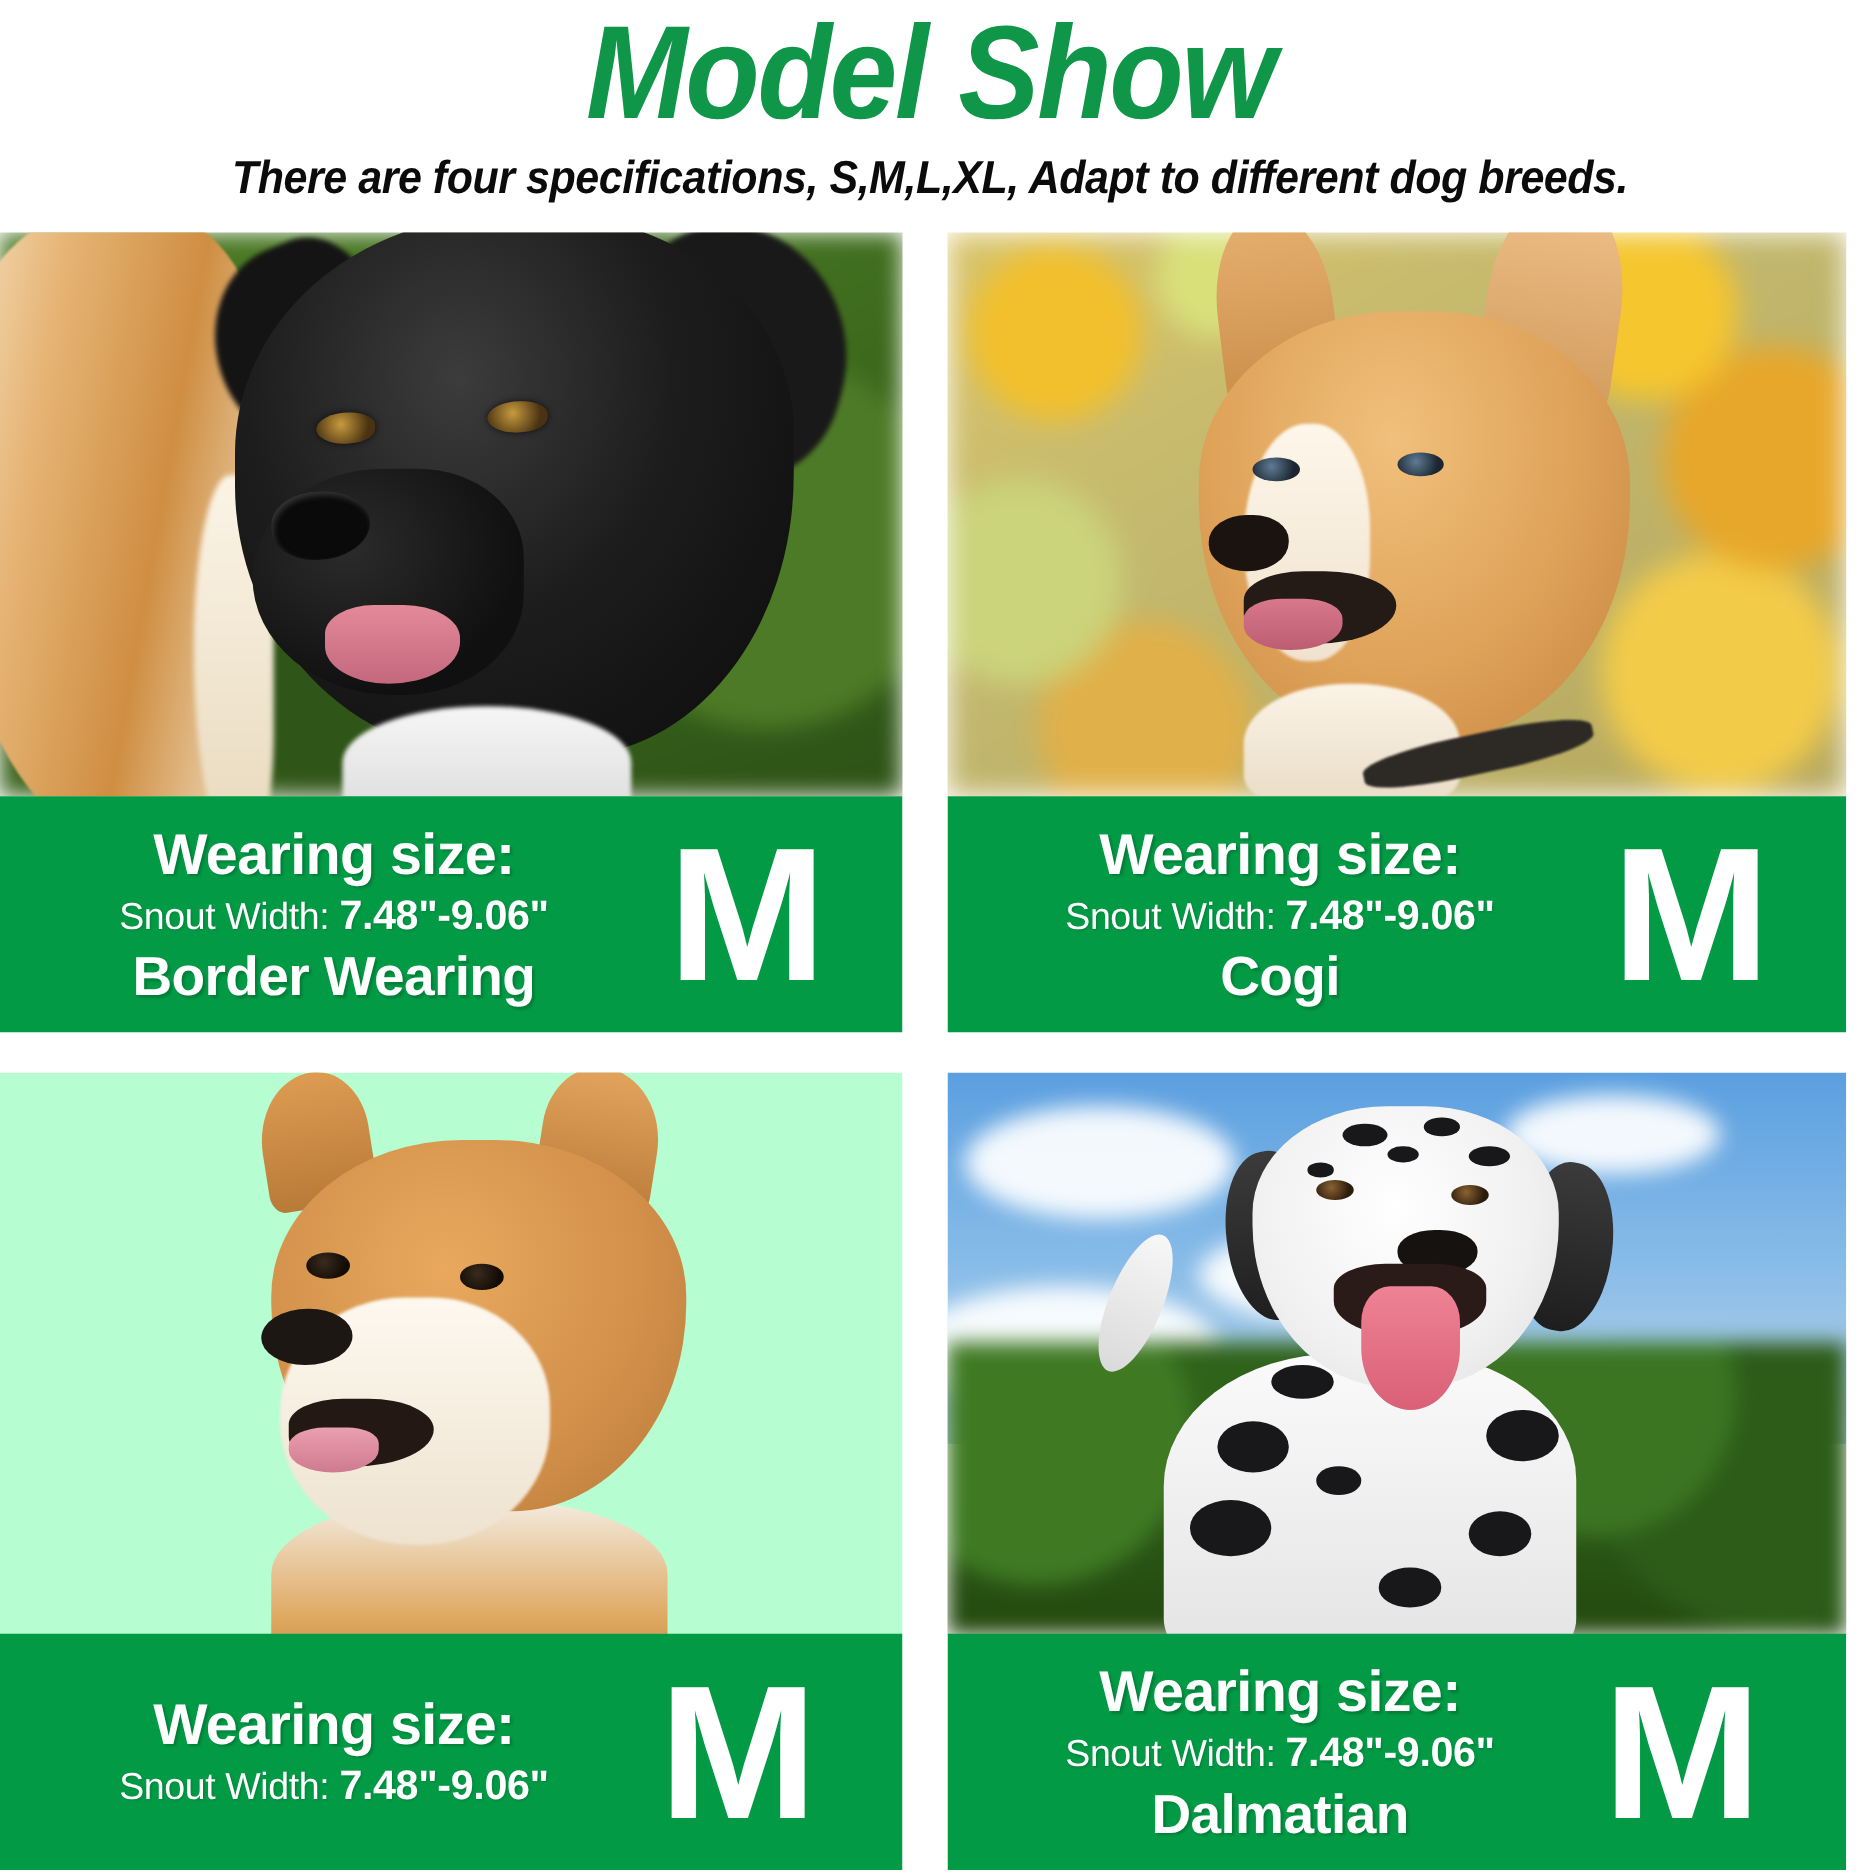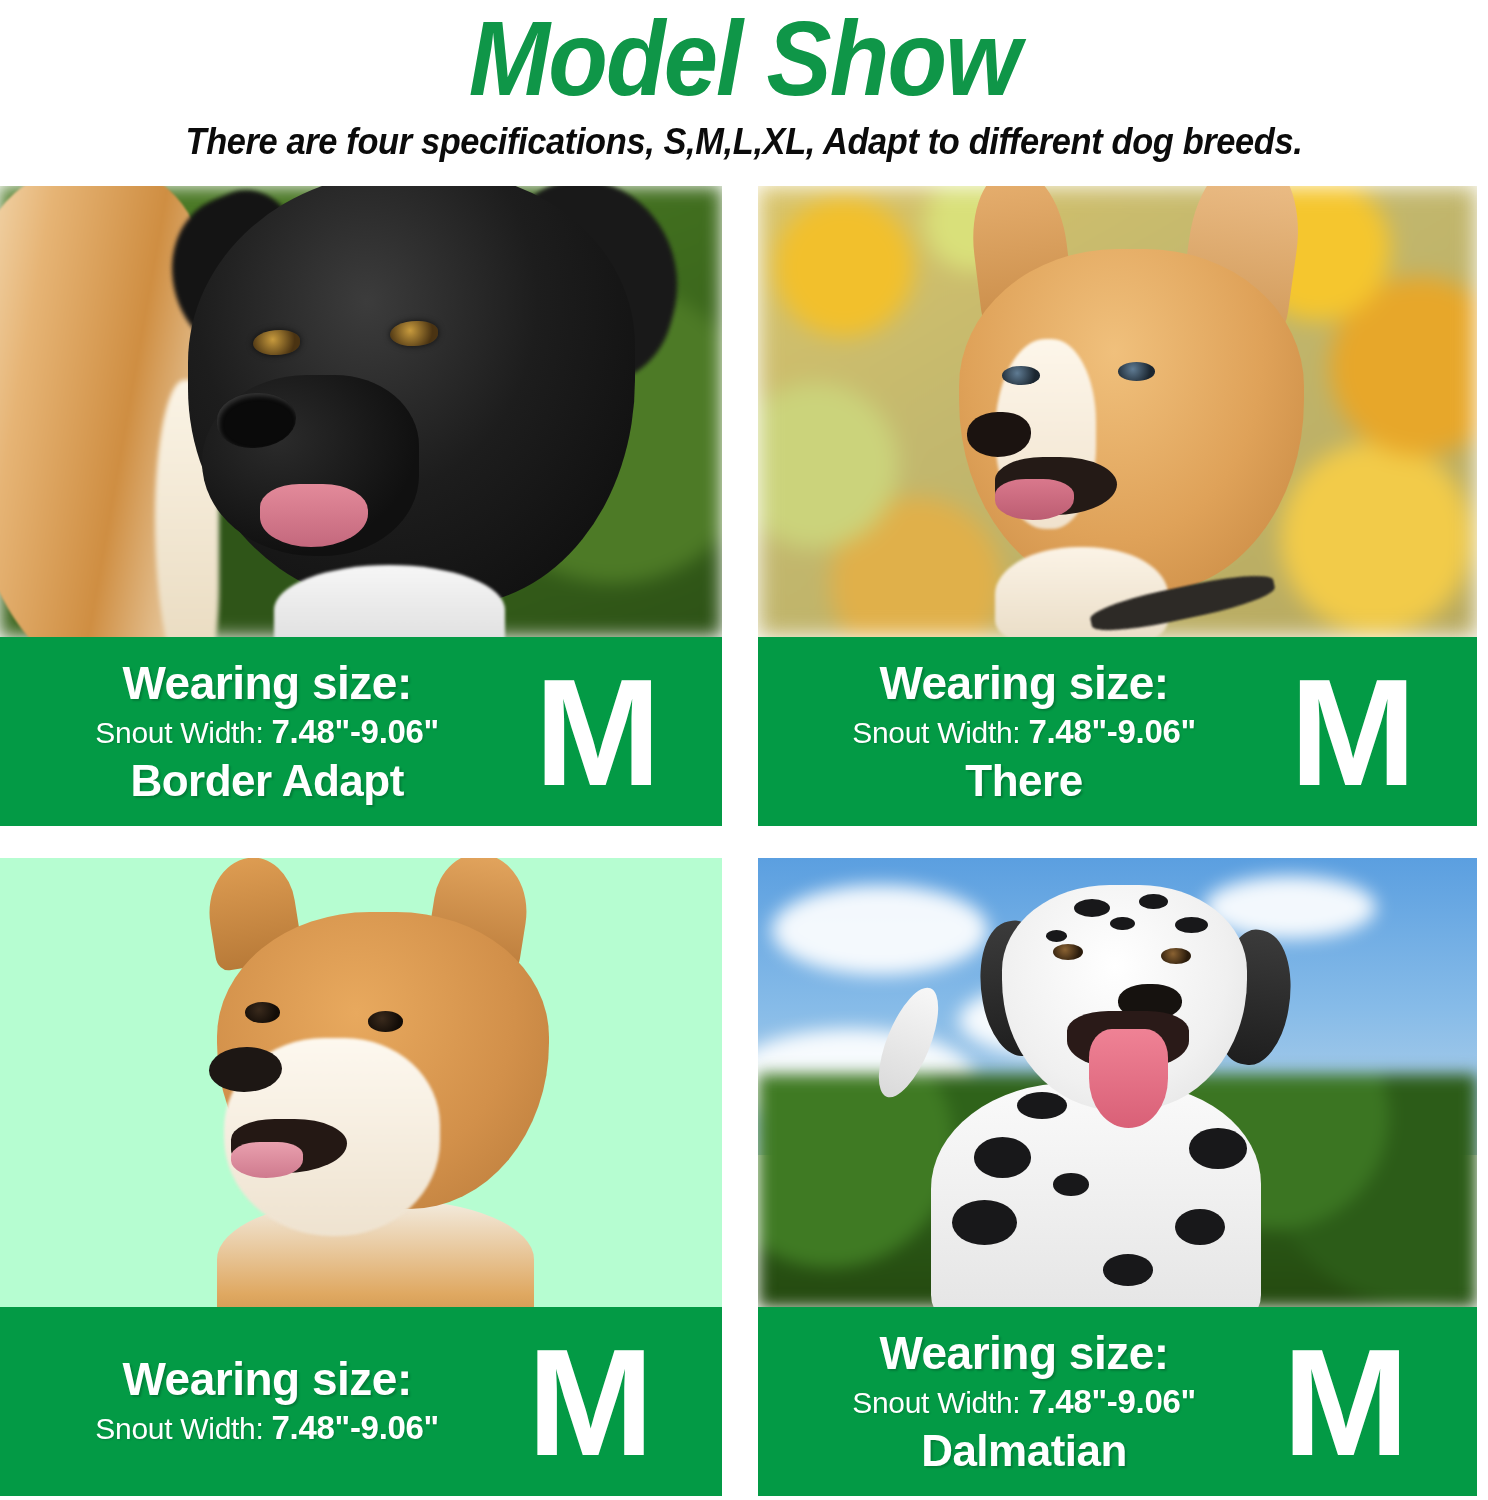--- a/index.html
+++ b/index.html
@@ -224,21 +224,21 @@
           <div class="nose"></div>
           <div class="tongue"></div>
           <div class="chest"></div>
         </div>
       </div>
       <div class="bar">
         <div class="bar-inner">
           <div class="bar-text">
             <div class="w-size">Wearing size:</div>
             <div class="snout"><span>Snout Width:</span> <b>7.48"-9.06"</b></div>
-            <div class="breed">Border Adapt</div>
+            <div class="breed">Border Wearing</div>
           </div>
           <div class="size-badge">M</div>
         </div>
       </div>
     </div>
 
     <div class="card card-r1 card-c2">
       <div class="photo">
         <div class="ph">
           <div class="autumn"></div>
@@ -253,21 +253,21 @@
           <div class="cor-tongue"></div>
           <div class="cor-chest"></div>
           <div class="cor-collar"></div>
         </div>
       </div>
       <div class="bar">
         <div class="bar-inner">
           <div class="bar-text">
             <div class="w-size">Wearing size:</div>
             <div class="snout"><span>Snout Width:</span> <b>7.48"-9.06"</b></div>
-            <div class="breed">There</div>
+            <div class="breed">Cogi</div>
           </div>
           <div class="size-badge">M</div>
         </div>
       </div>
     </div>
 
     <div class="card card-r2 card-c1">
       <div class="photo">
         <div class="ph">
           <div class="mint"></div>

